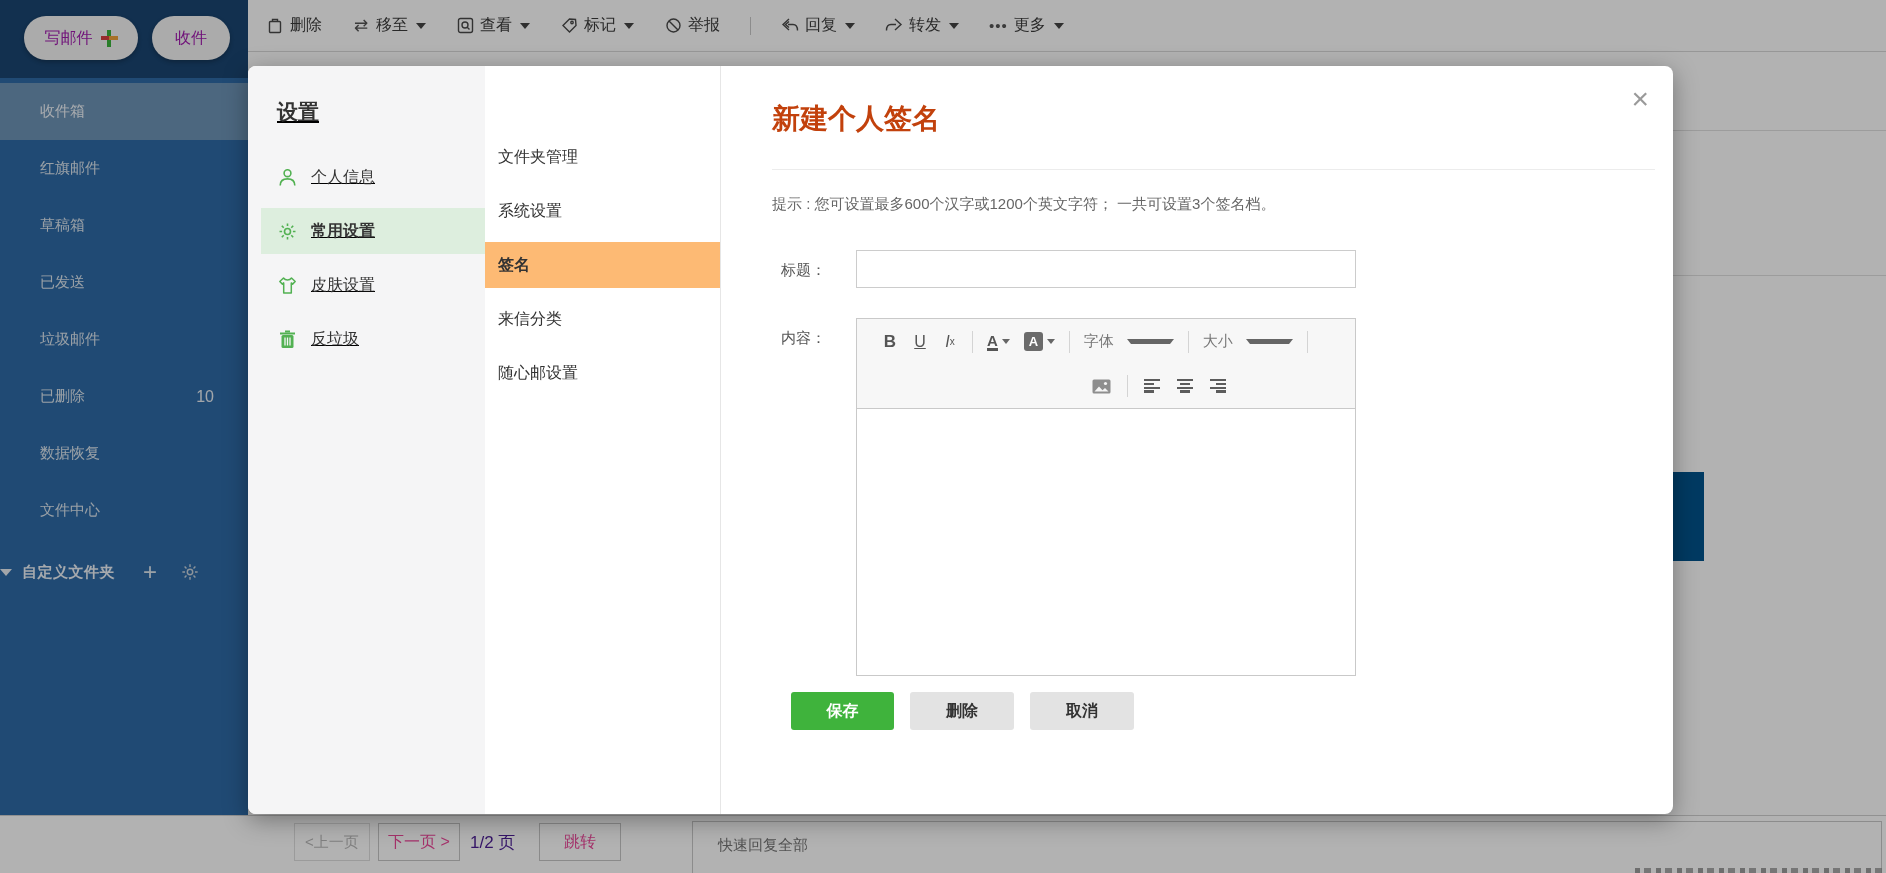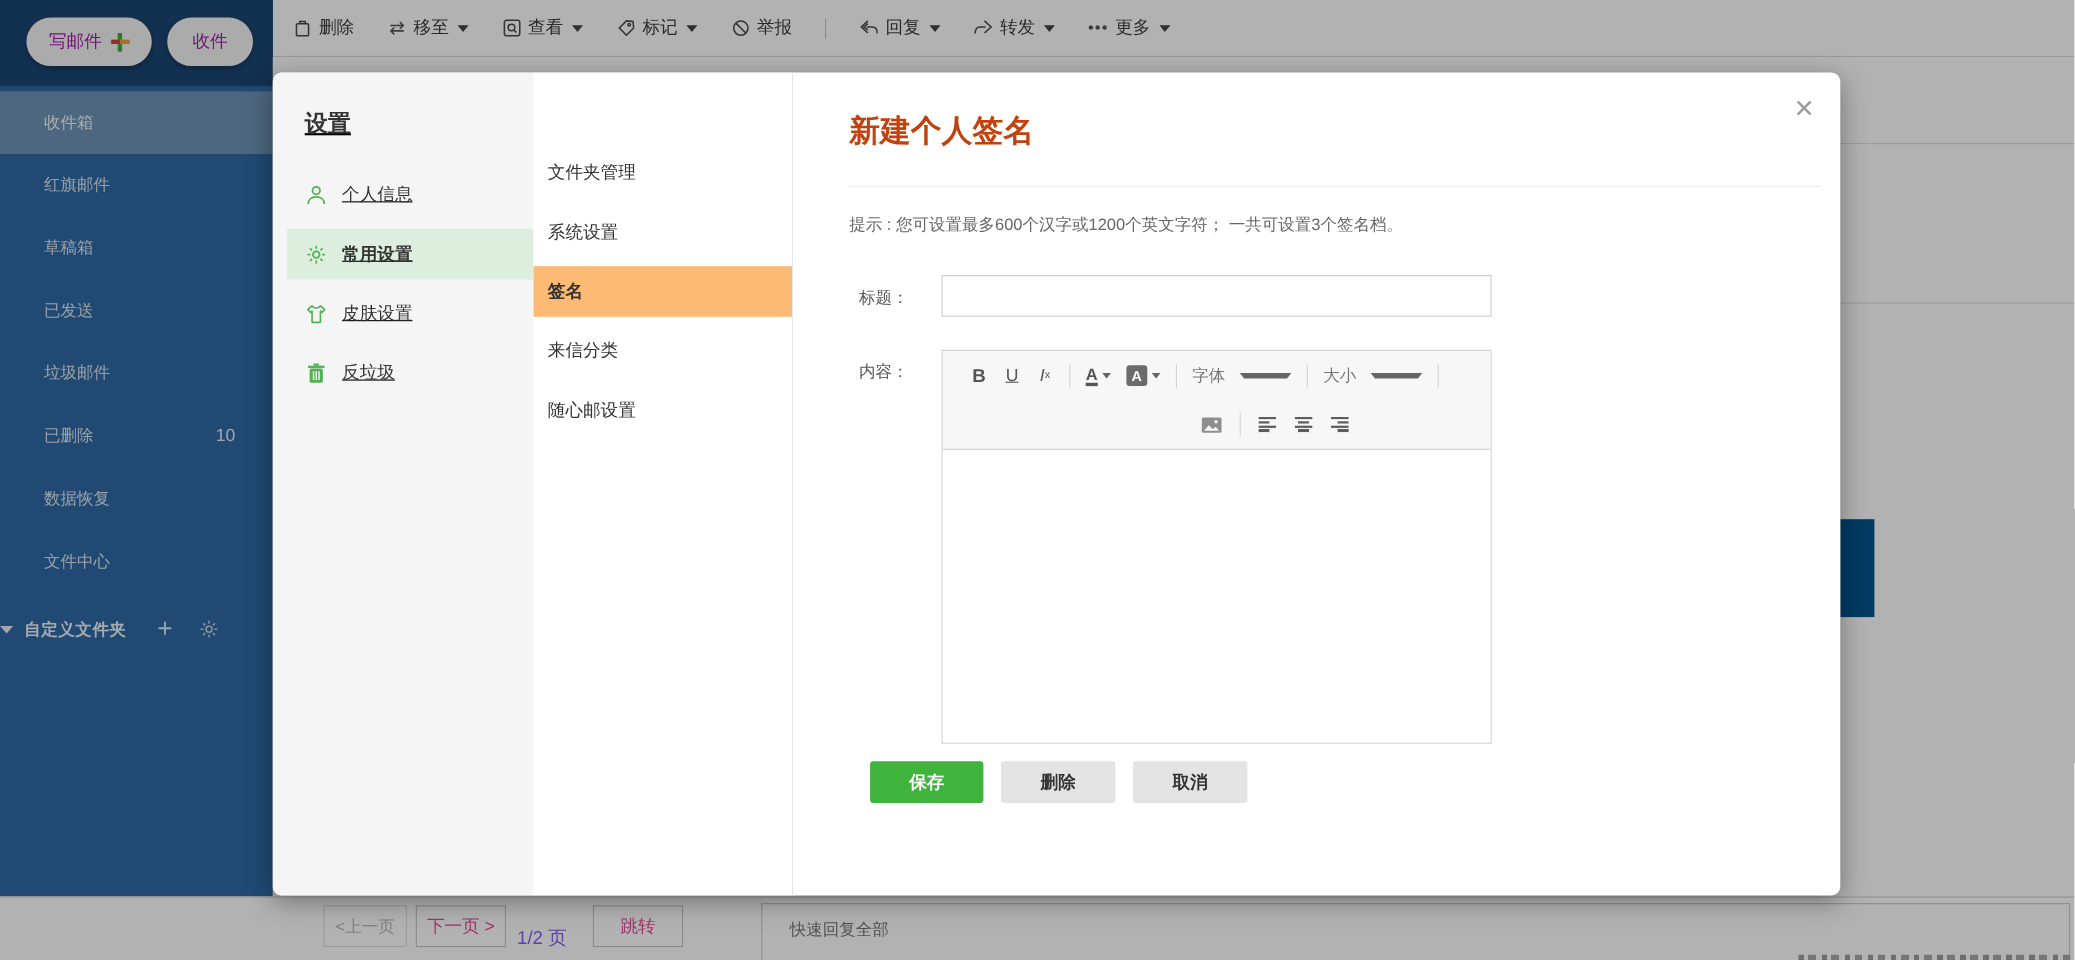--- a/index.html
+++ b/index.html
@@ -43,22 +43,22 @@
   .mail-bg { position:absolute; left:248px; top:52px; width:1638px; height:763px; background:#fff; }
   .mail-sep { position:absolute; left:0; width:100%; height:1px; background:#e0e0e0; }
   .bg-blue-btn { position:absolute; left:1425px; top:420px; width:31px; height:89px; background:#00538d; }
 
   .bottom-bar { position:absolute; left:0; top:815px; width:1886px; height:58px; background:#fff;
                 border-top:1px solid #d0d0d0; }
   .pg-btn { position:absolute; top:7px; height:38px; border:1px solid #c6c6c6; background:#fff;
             font-size:15px; color:#ec4899; display:flex; align-items:center; justify-content:center; cursor:pointer; }
   .pg-prev { left:294px; width:76px; color:#b8b8b8; border-color:#dedede; }
   .pg-next { left:378px; width:82px; font-size:16px; }
-  .pg-info { position:absolute; left:470px; top:17px; height:38px; display:flex; align-items:center;
-             font-size:17px; color:#8b5cf6; }
+  .pg-info { position:absolute; left:470px; top:7px; height:38px; display:flex; align-items:center;
+             font-size:17px; color:#4c1d95; }
   .pg-jump { left:539px; width:82px; font-size:16px; }
   .quick-reply { position:absolute; left:692px; top:5px; width:1190px; height:60px; background:#fff;
                  border:1px solid #c9c9c9; padding:14px 0 0 25px; cursor:text; }
   .quick-reply span { font-size:15px; color:#777; }
   .clipped-text { position:absolute; left:942px; top:46px; width:696px; height:9px; opacity:.75;
                   background:repeating-linear-gradient(90deg,#7d7d7d 0 5px,transparent 5px 9px,#8d8d8d 9px 16px,transparent 16px 21px); }
 
   
   .overlay { position:absolute; inset:0; background:rgba(0,0,0,.30); z-index:5; }
 

